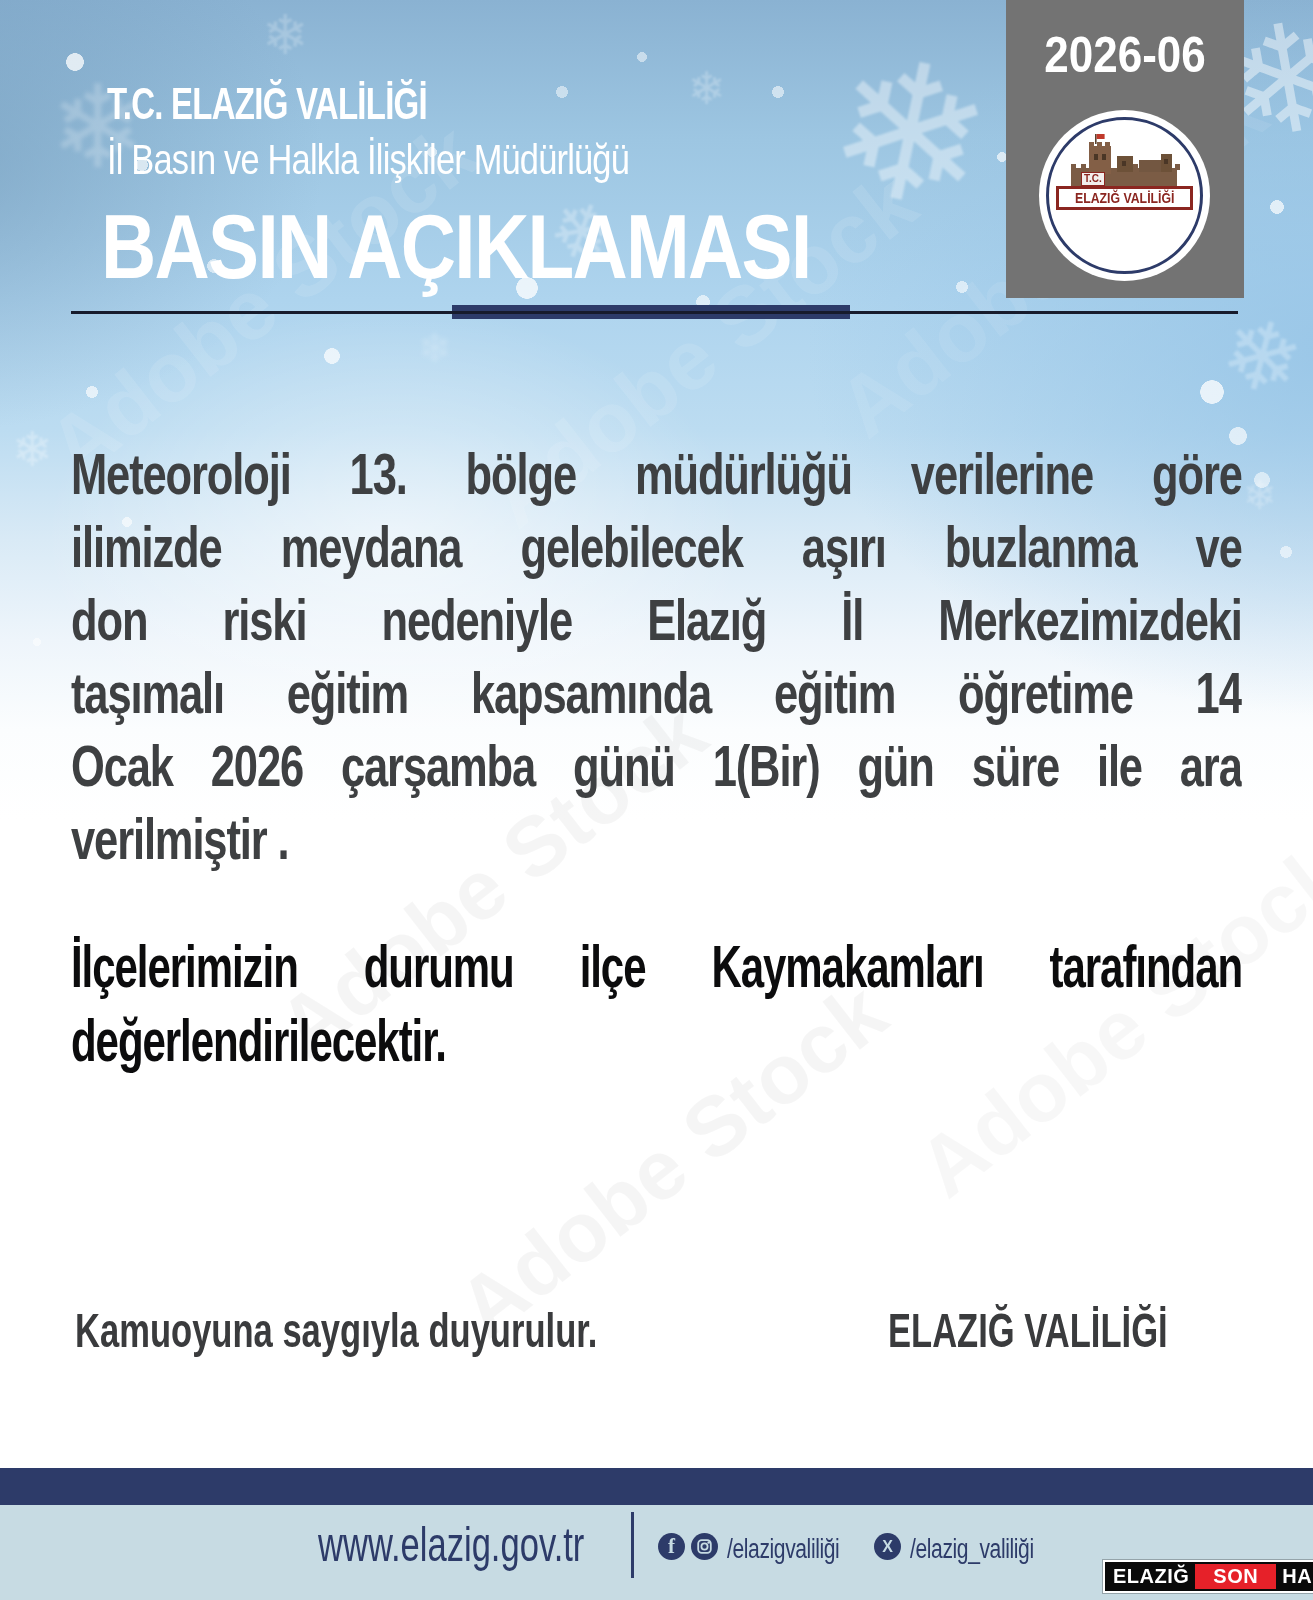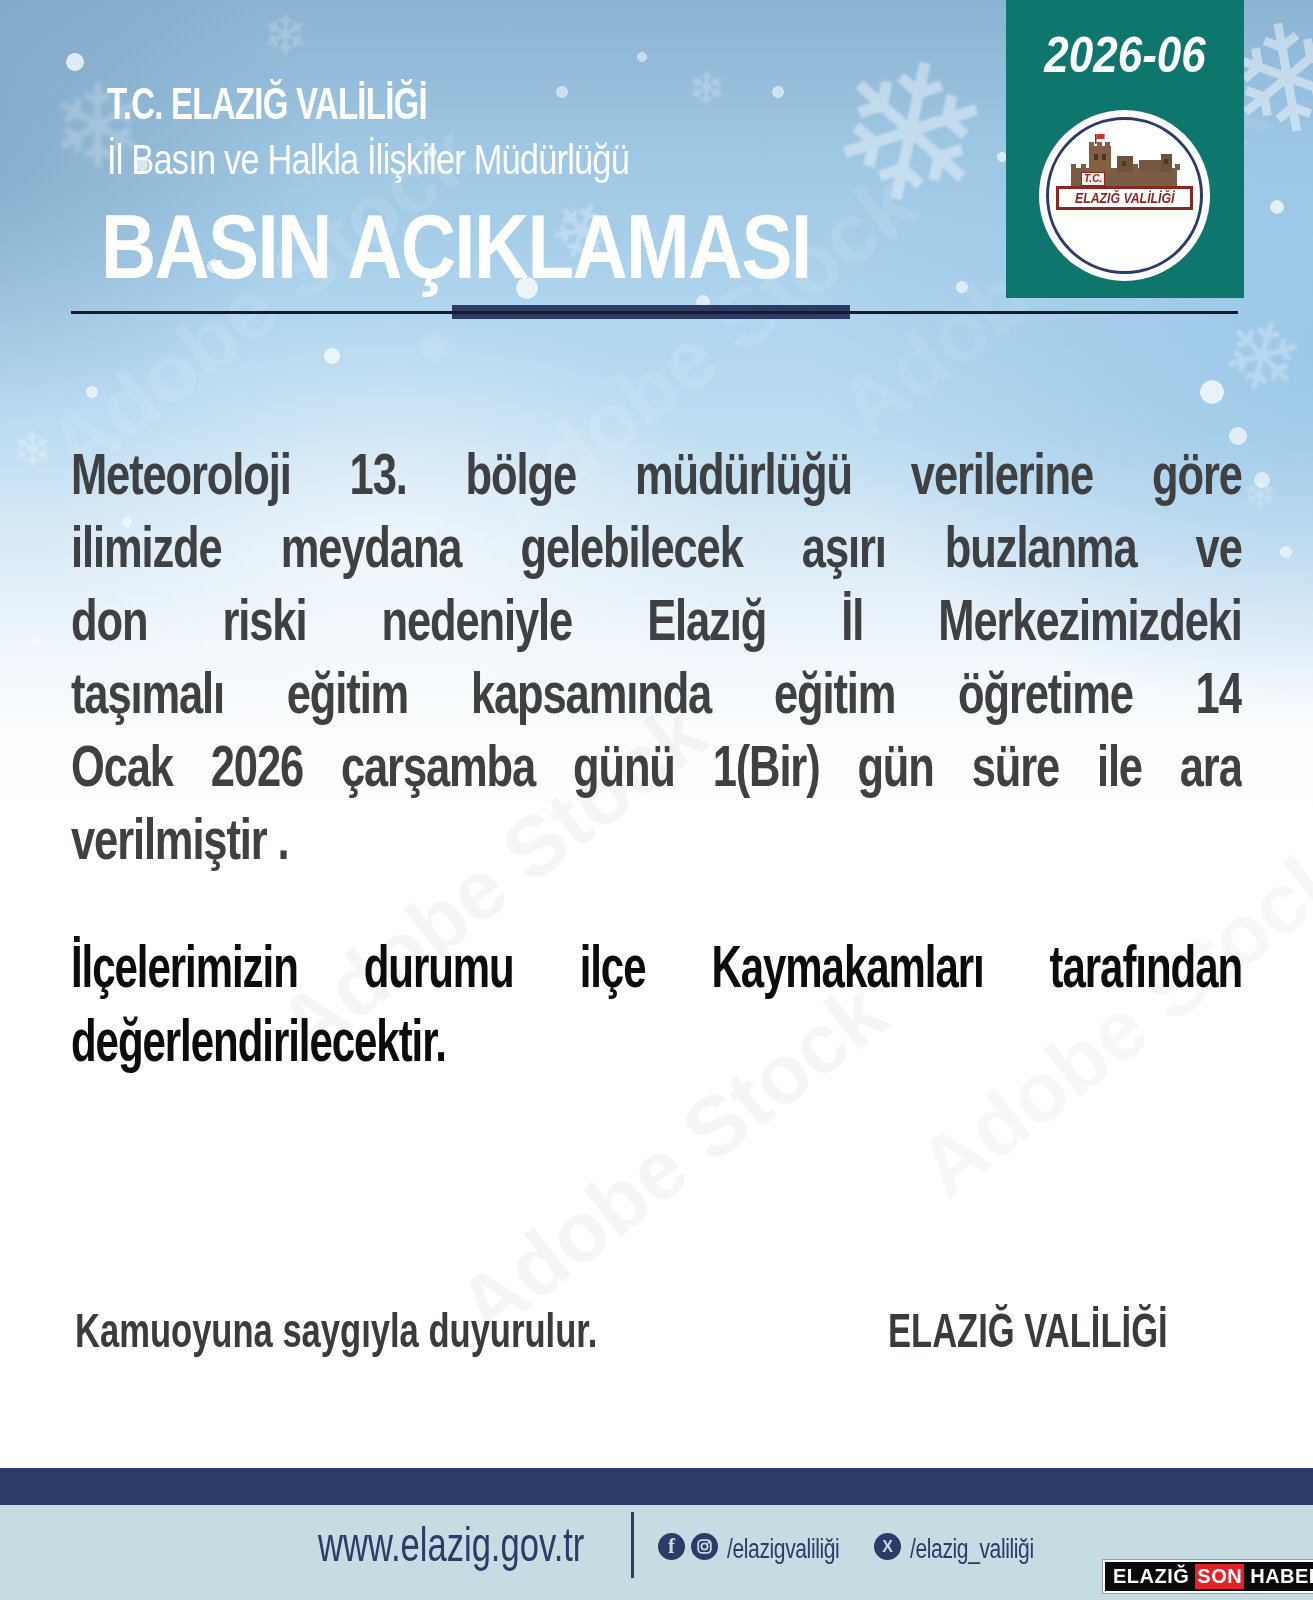--- a/index.html
+++ b/index.html
@@ -56,21 +56,21 @@
   .cond{display:inline-block;transform-origin:0 0;white-space:nowrap;}
   .h-org{position:absolute;left:107px;top:79px;color:#fff;font-weight:bold;
          font-size:44px;letter-spacing:-1px;transform:scaleX(.75);}
   .h-sub{position:absolute;left:107px;top:136px;color:#fff;
          font-size:42px;letter-spacing:-1px;transform:scaleX(.82);}
   .h-main{position:absolute;left:101px;top:196px;color:#fff;font-weight:bold;
           font-size:90px;letter-spacing:-2px;transform:scaleX(.85);}
   .rule-thin{position:absolute;left:71px;top:311px;width:1167px;height:3px;background:#171b2c;}
   .rule-thick{position:absolute;left:452px;top:305px;width:398px;height:14px;background:#2d3b69;}
   
-  .refbox{position:absolute;left:1006px;top:0;width:238px;height:298px;background:#0f766e;font-style:italic;}
+  .refbox{position:absolute;left:1006px;top:0;width:238px;height:298px;background:#737373;}
   .refnum{display:block;margin-top:26px;text-align:center;color:#fff;font-weight:bold;
           font-size:50px;transform:scaleX(.88);transform-origin:50% 0;}
   .seal{position:absolute;left:33px;top:110px;width:171px;height:171px;border-radius:50%;background:#fff;}
   .seal-ring{position:absolute;inset:7px;border:3px solid #2d3b69;border-radius:50%;}
   .castle{position:absolute;left:26px;top:24px;}
   .seal-tc{position:absolute;left:20px;top:62px;font-size:10px;font-weight:bold;color:#8b2620;
            border:1px solid #8b2620;padding:0 2px;background:rgba(255,255,255,.9);line-height:12px;margin-left:22px;}
   .seal-name-box{position:absolute;left:17px;top:76px;width:137px;height:24px;background:#fff;
                  border:3px solid #8b2620;box-sizing:border-box;text-align:center;}
   .seal-name{display:inline-block;font-size:15px;font-weight:bold;color:#8b2620;line-height:18px;
@@ -98,21 +98,21 @@
   .ig{position:absolute;left:691px;top:1533px;}
   .xx{left:874px;top:1533px;font-weight:bold;font-size:16px;}
   .handle{position:absolute;top:1534px;font-size:27px;letter-spacing:-.5px;color:#2d3b69;
           transform:scaleX(.78);transform-origin:0 0;white-space:nowrap;}
   .handle.one{left:727px;}
   .handle.two{left:910px;}
   .brand{position:absolute;left:1103px;top:1560px;height:33px;box-sizing:border-box;
          background:#0a0a0a;border:2px solid #ffffff;display:inline-flex;align-items:center;
          padding:0 8px;gap:6px;font-weight:bold;font-size:20px;color:#ffffff;letter-spacing:.5px;
          box-shadow:0 0 0 1px rgba(0,0,0,.25);}
-  .brand .son{background:#e62129;padding:1px 2px;}
+  .brand .son{background:#e62129;padding:1px 18px;}
 </style>
 </head>
 <body>
 
 <div class="canvas">
 
   <div class="bg"></div>
   <div class="bokeh"></div>
 
   <span class="flake" style="left:830px;top:40px;font-size:190px;opacity:.40;filter:blur(1px);transform:rotate(12deg);">❄</span>

